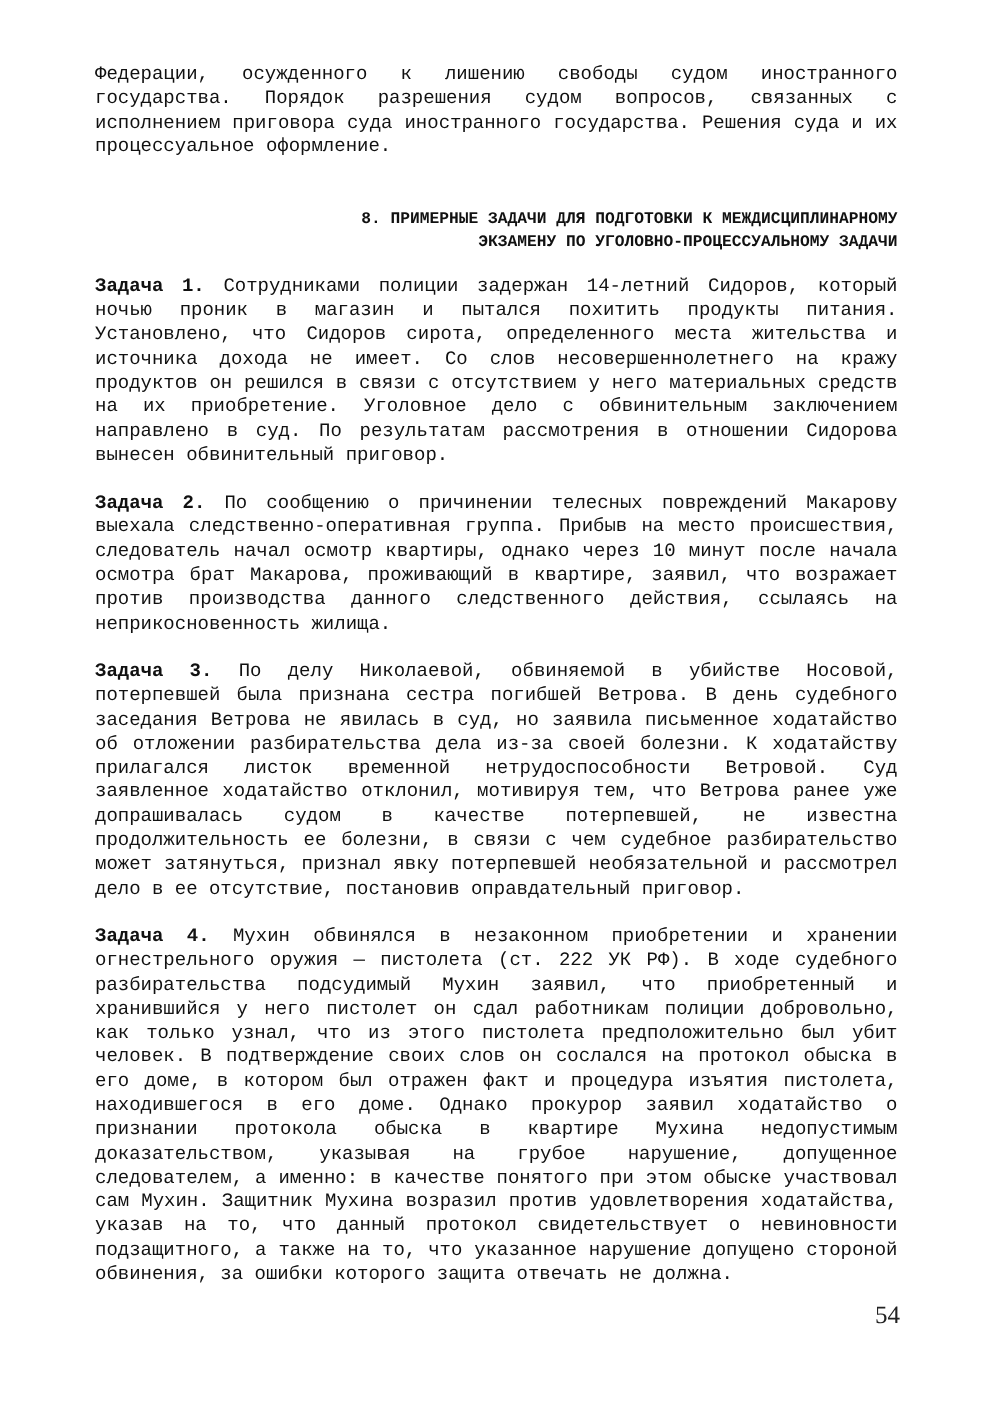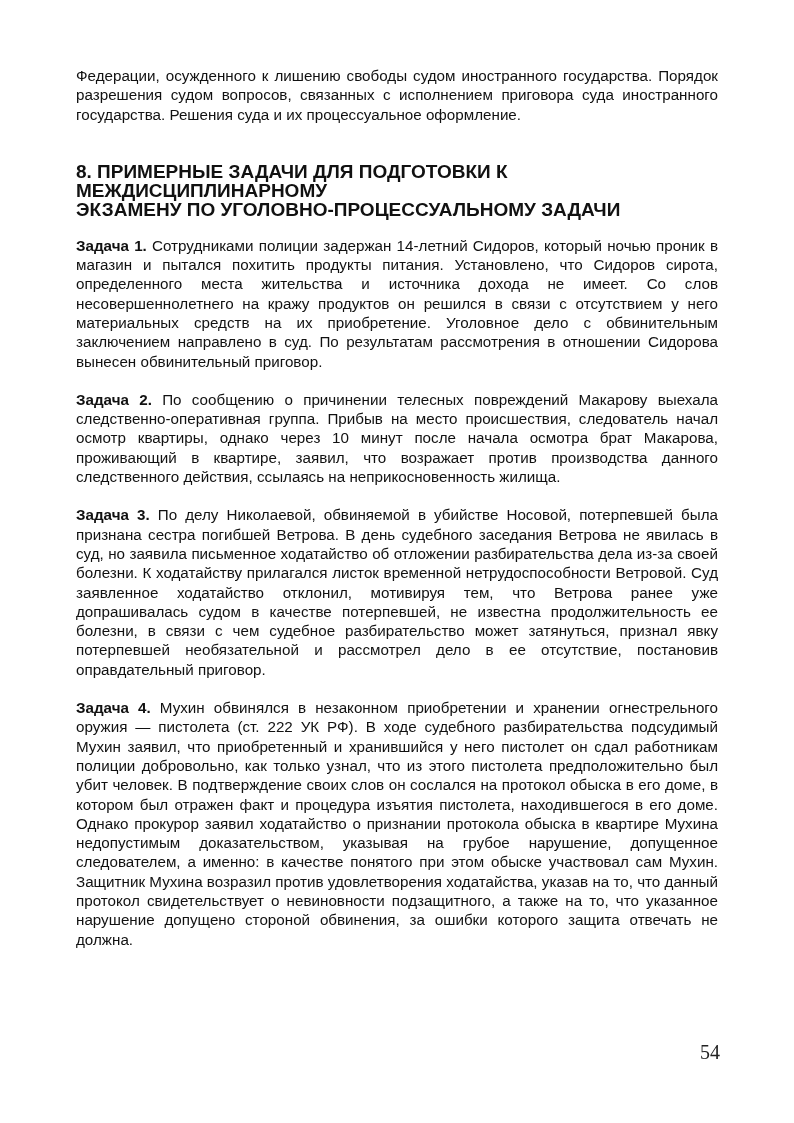--- a/index.html
+++ b/index.html
@@ -1,36 +1,36 @@
 <!DOCTYPE html>
 <html><head>
 <meta charset="utf-8">
 <style>
   html, body { margin: 0; padding: 0; background: #ffffff; }
   body { width: 794px; height: 1123px; position: relative; overflow: hidden; }
   .page {
     position: absolute;
     left: 76px;
-    top: 66px;
+    top: 50px;
     width: 642px;
-    font-family: Liberation Sans, sans-serif;
+    font-family: Liberation Mono, monospace;
     font-size: 15.2px;
     line-height: 19.3px;
     color: #111111;
   }
   .p {
     margin: 0;
     text-align: justify;
   }
   .intro { margin-bottom: 0; }
   .heading {
     margin: 38px 0 16px 0;
-    text-align: left;
+    text-align: right;
     font-weight: bold;
-    font-size: 19px;
+    font-size: 13px;
     line-height: 19.3px;
   }
   .heading span { display: block; }
   .task { margin-top: 19px; }
   .task:first-of-type { margin-top: 0; }
   .task-label { font-weight: bold; margin-top: 32px; }
   .assignment { font-style: italic; text-align: justify; margin: 0; }
   .page-number {
     position: absolute;
     left: 700px;

